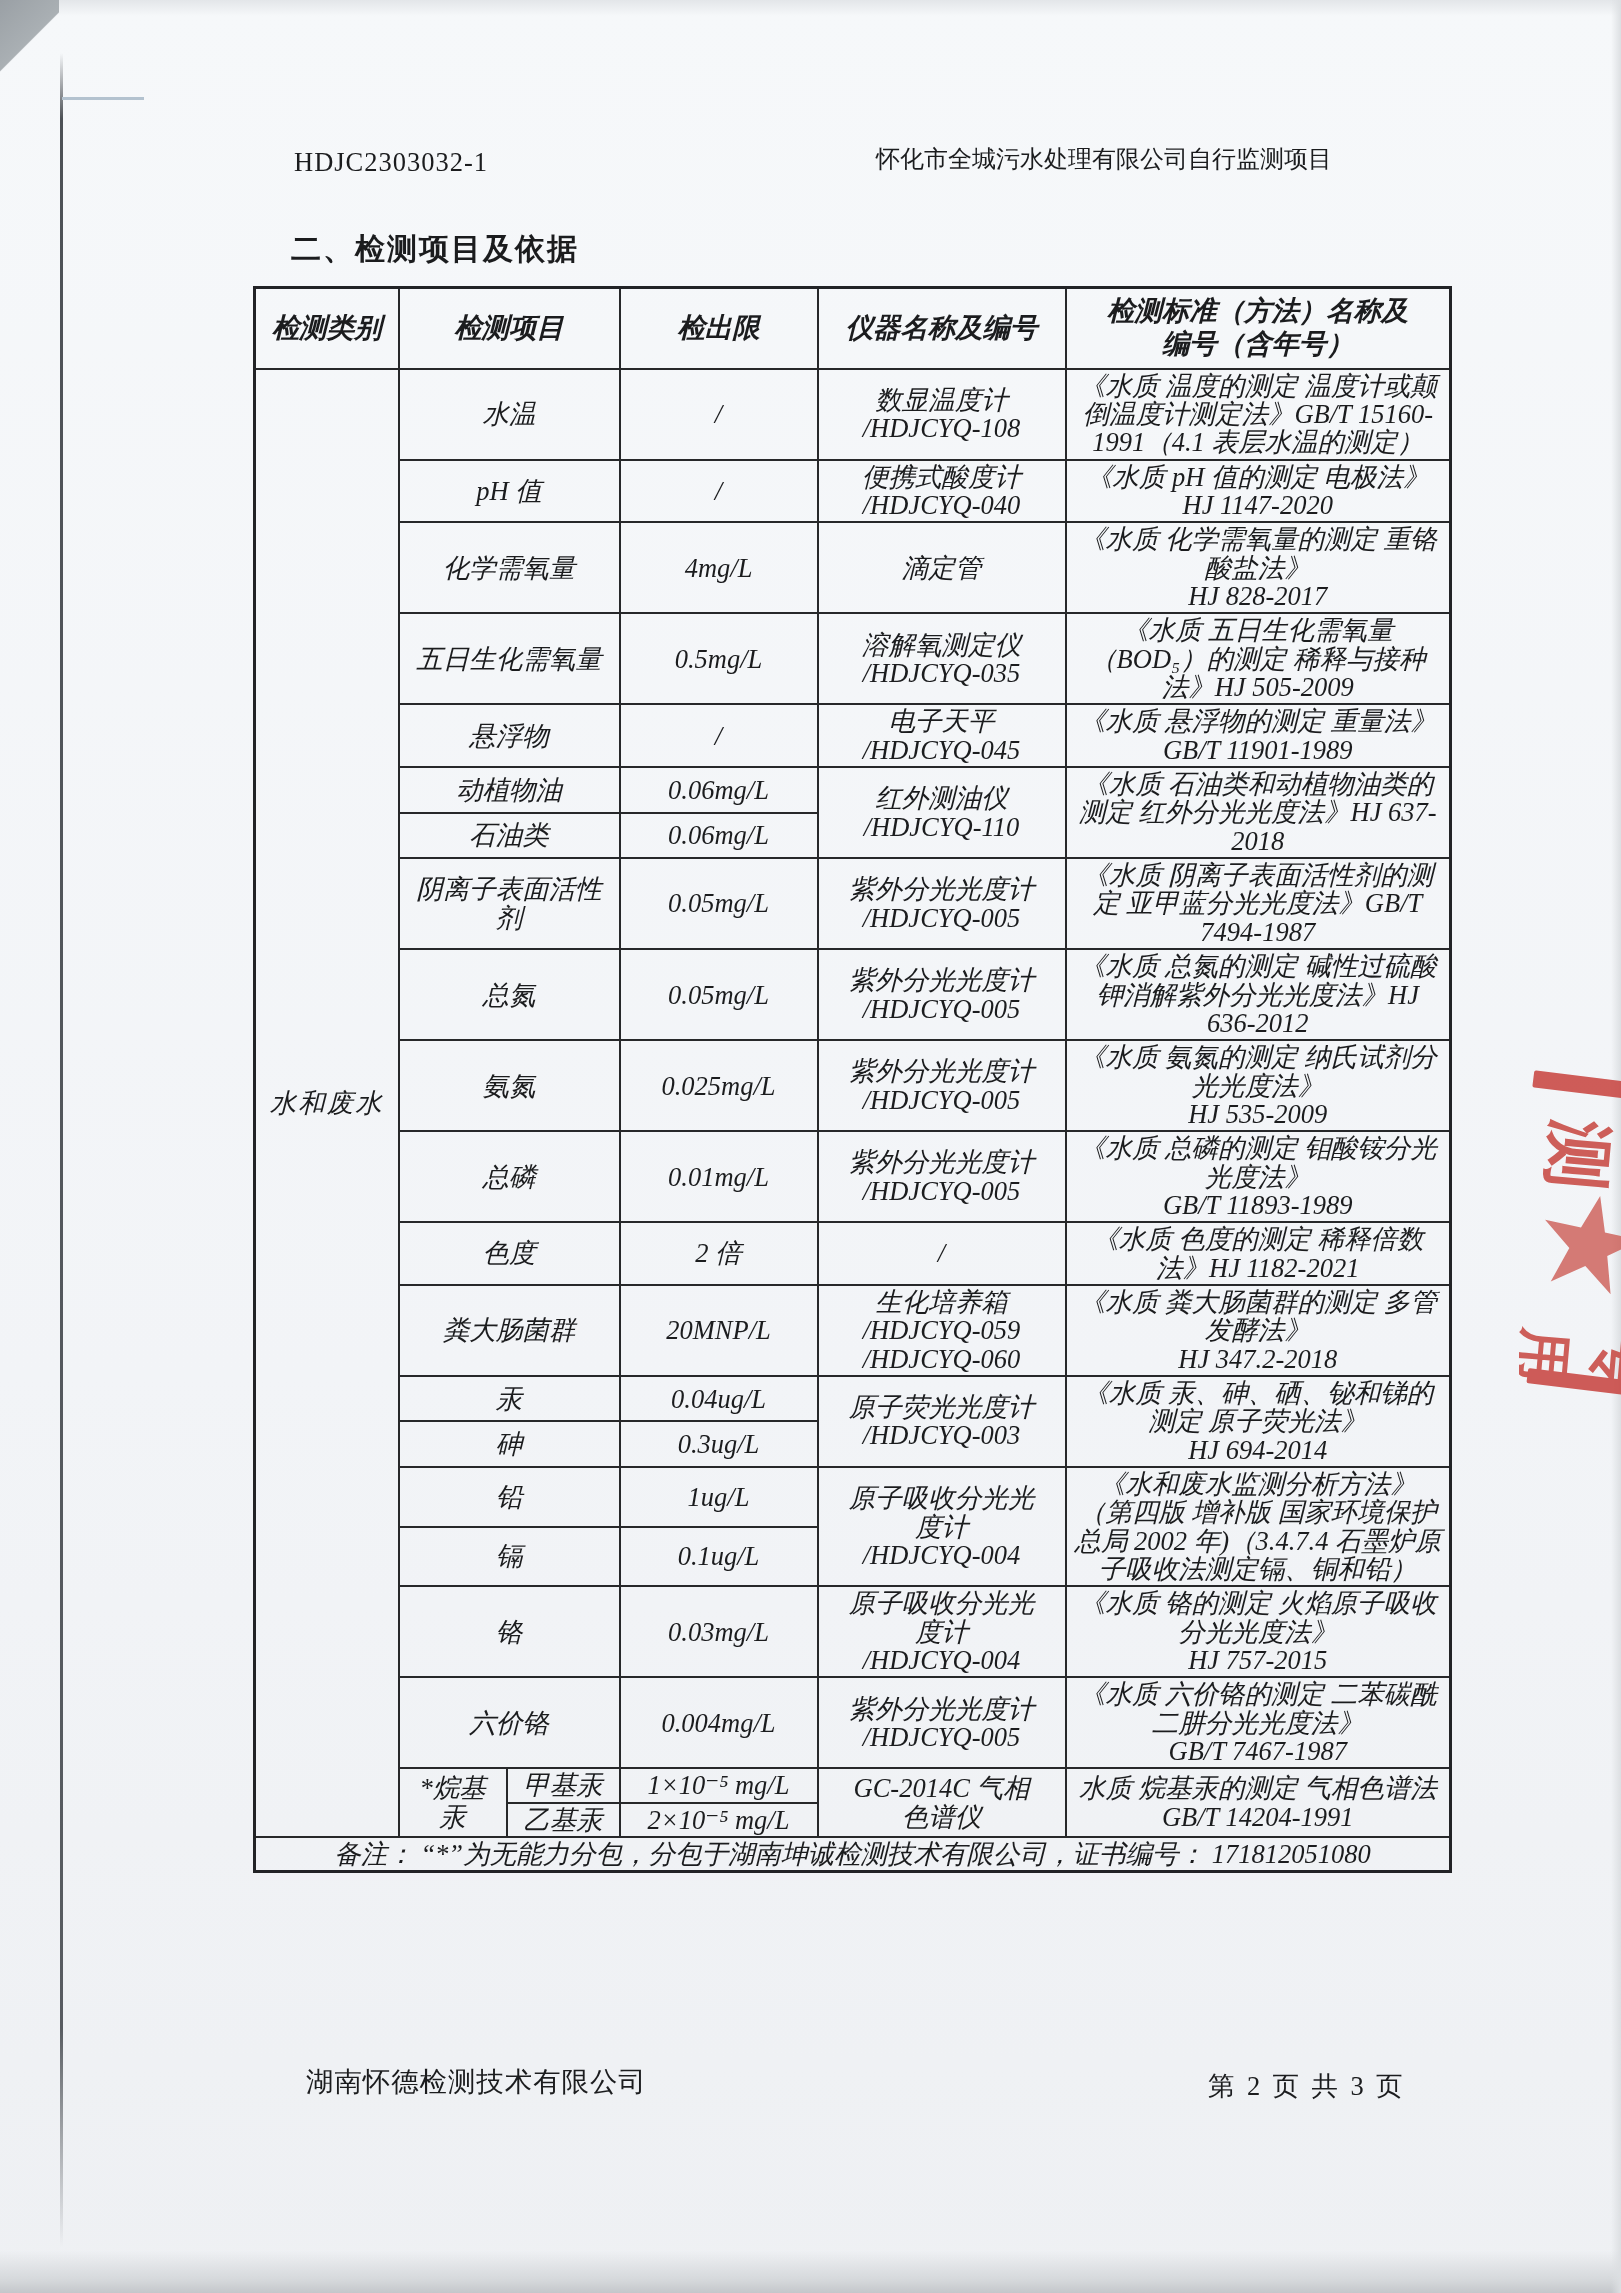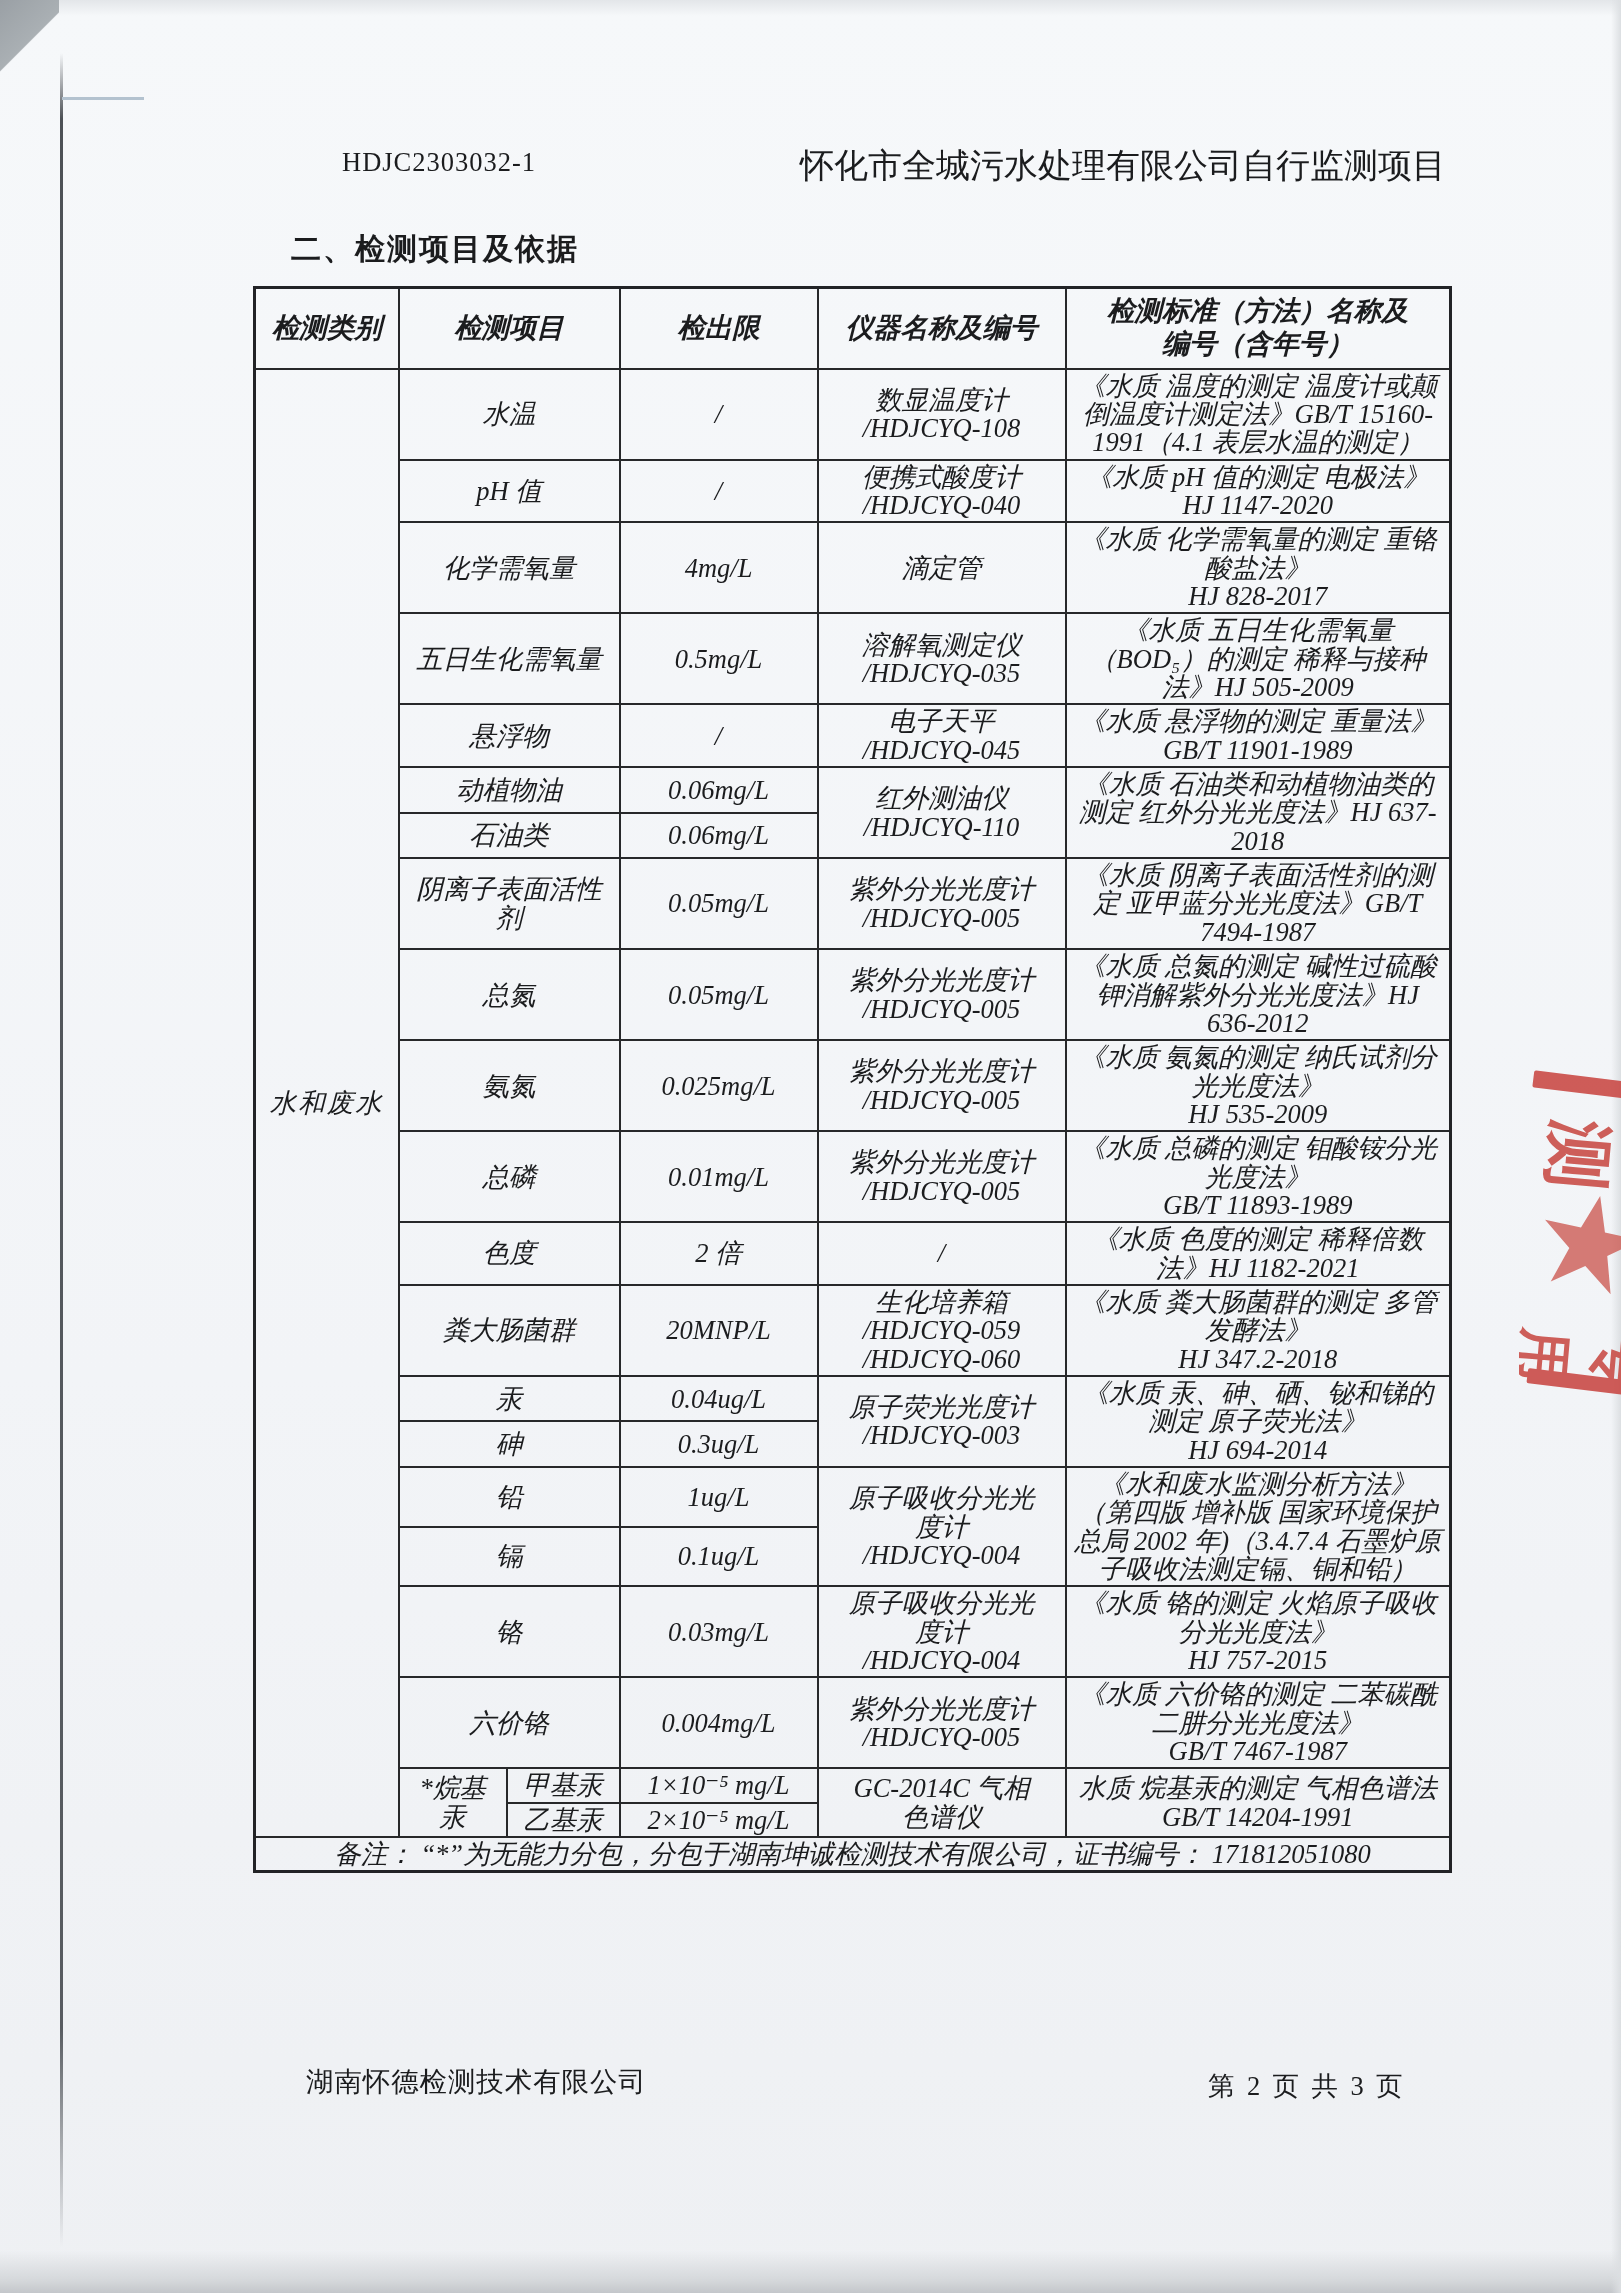--- a/index.html
+++ b/index.html
@@ -12,22 +12,22 @@
   .top-edge{left:0;top:0;width:1621px;height:15.7px;
     background:linear-gradient(180deg,#e3e6e9 0%,rgba(255,255,255,0) 100%);}
   .bottom-edge{left:0;bottom:0;width:1621px;height:43px;
     background:linear-gradient(180deg,rgba(0,0,0,0) 0%,#d4d7da 70%,#c2c5c9 100%);}
   .right-edge{right:0;top:0;width:9.8px;height:2294px;
     background:linear-gradient(270deg,#dcdfe2 0%,rgba(255,255,255,0) 100%);}
   .fold-line{left:60px;top:53px;width:2.9px;height:2194px;
     background:linear-gradient(180deg,rgba(70,74,79,0) 0%,#4d5156 3%,#585c61 90%,rgba(88,92,97,0) 100%);}
   .tick-line{left:62px;top:97px;width:82px;height:2.9px;background:#b3c2cf;}
   
-  .doc-number{left:294px;top:147px;font-size:26.5px;letter-spacing:1px;margin-left:48px;}
-  .doc-title{left:800px;top:143px;font-size:34px;}
+  .doc-number{left:294px;top:147px;font-size:26.5px;letter-spacing:1px;}
+  .doc-title{left:876px;top:143px;font-size:24px;}
   .section-title{left:291px;top:229px;font-size:30px;font-weight:600;letter-spacing:2px;}
   .footer-company{left:306px;top:2064px;font-size:27.4px;letter-spacing:1px;}
   .footer-page{left:1208px;top:2068px;font-size:26.5px;letter-spacing:2.9px;}
   
   table.report{position:absolute;left:253px;top:286px;width:1196px;
     border-collapse:collapse;table-layout:fixed;font-style:italic;}
   table.report th,table.report td{border:2.9px solid #27282a;text-align:center;
     vertical-align:middle;white-space:pre-line;font-size:26.5px;line-height:1.07;
     padding:2px 5.9px;overflow:hidden;}
   table.report{border:3.9px solid #222326;}

